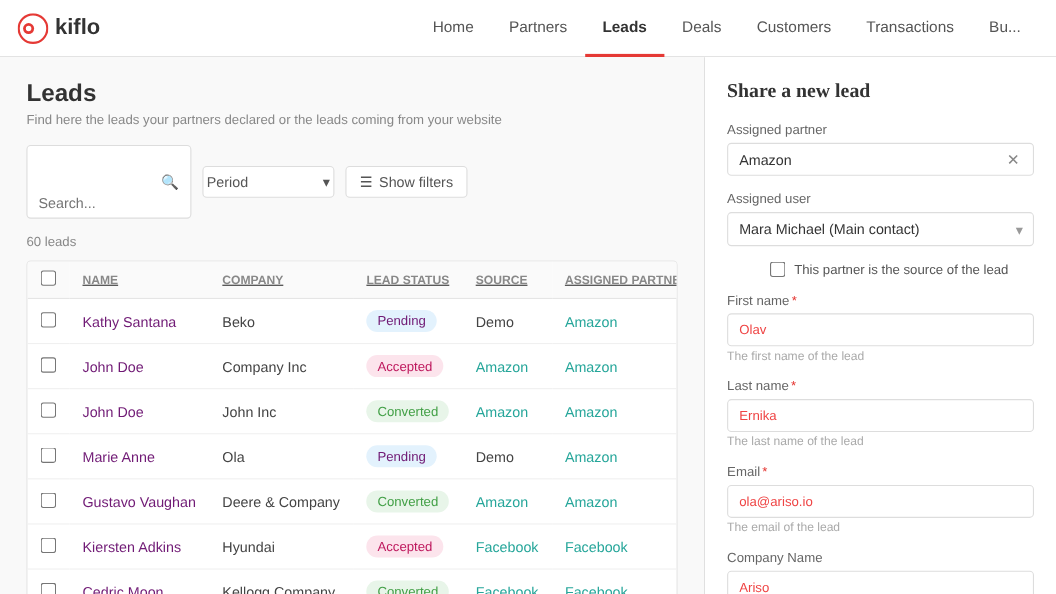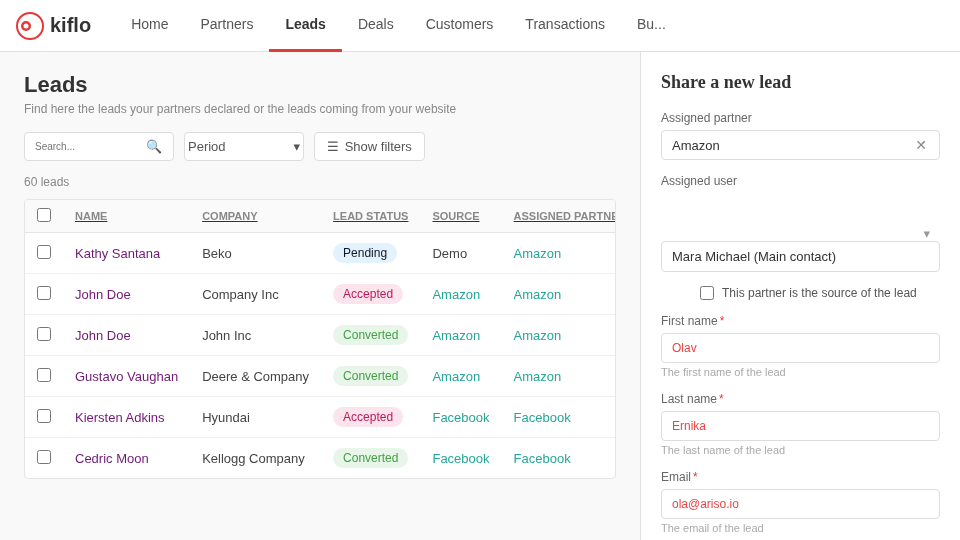--- a/index.html
+++ b/index.html
@@ -1,70 +1,70 @@
 <!DOCTYPE html>
 <html><head>
   <meta charset="utf-8">
   <style>
     * { box-sizing: border-box; margin: 0; padding: 0; }
     body { font-family: 'Segoe UI', Arial, sans-serif; font-size: 13px; color: #333; background: #f5f5f5; display: flex; flex-direction: column; height: 540px; overflow: hidden; }
 
     
-    .nav { background: #fff; border-bottom: 1px solid #e0e0e0; display: flex; align-items: center; height: 52px; padding: 12px 16px; flex-shrink: 0; }
+    .nav { background: #fff; border-bottom: 1px solid #e0e0e0; display: flex; align-items: center; height: 52px; padding: 12px 16px; flex-shrink: 0; justify-content: space-between; }
     .logo { display: flex; align-items: center; margin-right: 24px; }
     .logo-icon { width: 28px; height: 28px; margin-right: 6px; }
     .logo-text { font-size: 20px; font-weight: 600; color: #333; }
     .nav-items { display: flex; align-items: center; gap: 0; }
     .nav-item { padding: 0 16px; height: 52px; display: flex; align-items: center; font-size: 14px; color: #555; cursor: pointer; border-bottom: 3px solid transparent; text-decoration: none; }
     .nav-item.active { color: #333; font-weight: 600; border-bottom: 3px solid #e53935; }
 
     
     .main-layout { display: flex; flex: 1; overflow: hidden; }
 
     
     .left-panel { flex: 1; overflow-y: auto; padding: 20px 24px; background: #f9f9f9; }
     .page-title { font-size: 22px; font-weight: 600; color: #333; margin-bottom: 4px; }
     .page-subtitle { font-size: 12px; color: #888; margin-bottom: 16px; }
 
     .toolbar { display: flex; align-items: center; gap: 10px; margin-bottom: 14px; }
     .search-box { display: flex; align-items: center; background: #fff; border: 1px solid #ddd; border-radius: 4px; padding: 6px 10px; width: 150px; }
-    .search-box input { border: none; outline: none; font-size: 10px; width: 100%; background: transparent; color: #4c1d95; }
+    .search-box input { border: none; outline: none; font-size: 13px; width: 100%; background: transparent; color: #4c1d95; margin-top: 38px; }
     .search-icon { color: #aaa; font-size: 13px; margin-left: 4px; }
     .period-select { background: #fff; border: 1px solid #ddd; border-radius: 4px; padding: 6px 3px; font-size: 13px; color: #555; cursor: pointer; display: flex; align-items: center; gap: 6px; width: 120px; justify-content: space-between; }
     .filter-btn { background: #fff; border: 1px solid #ddd; border-radius: 4px; padding: 6px 12px; font-size: 13px; color: #555; cursor: pointer; display: flex; align-items: center; gap: 6px; }
 
     .leads-count { font-size: 12px; color: #888; margin-bottom: 10px; }
 
     
     .table-wrap { background: #fff; border-radius: 4px; border: 1px solid #e5e5e5; overflow: hidden; }
     table { width: 100%; border-collapse: collapse; }
     thead tr { background: #fafafa; border-bottom: 1px solid #e5e5e5; text-decoration: underline; }
     thead th { padding: 8px 12px; text-align: left; font-size: 11px; font-weight: 600; color: #888; text-transform: uppercase; white-space: nowrap; }
     tbody tr { border-bottom: 1px solid #f0f0f0; }
     tbody tr:last-child { border-bottom: none; }
     tbody td { padding: 10px 12px; font-size: 13px; color: #444; white-space: nowrap; }
     .lead-name { color: #701a75; cursor: pointer; text-align: center; }
     .check-col { width: 28px; }
     .badge { display: inline-block; padding: 3px 10px; border-radius: 12px; font-size: 12px; font-weight: 500; }
-    .badge-pending { background: #e3f2fd; color: #0f172a; }
+    .badge-pending { background: #e3f2fd; color: #701a75; }
     .badge-accepted { background: #fce4ec; color: #be185d; }
     .badge-converted { background: #e8f5e9; color: #43a047; }
     .partner-link { color: #26a69a; cursor: pointer; }
     .cb { width: 14px; height: 14px; cursor: pointer; }
 
     
     .right-panel { width: 320px; background: #fff; border-left: 1px solid #e0e0e0; overflow-y: auto; padding: 20px 20px 20px 20px; flex-shrink: 0; }
     .panel-title { font-size: 18px; font-weight: 600; color: #333; margin-bottom: 18px; font-family: Liberation Serif, serif; }
     .form-group { margin-bottom: 14px; }
     .form-label { font-size: 12px; color: #666; margin-bottom: 5px; display: block; }
     .form-label .required { color: #e53935; margin-left: 2px; }
     .form-input { width: 100%; border: 1px solid #ddd; border-radius: 4px; padding: 7px 10px; font-size: 12px; color: #ef4444; outline: none; background: #fff; }
     .form-hint { font-size: 11px; color: #aaa; margin-top: 3px; }
     .select-wrap { position: relative; }
-    .select-wrap select { width: 100%; border: 1px solid #ddd; border-radius: 4px; padding: 7px 10px; font-size: 13px; color: #333; outline: none; background: #fff; appearance: none; cursor: pointer; margin-top: 48px; }
+    .select-wrap select { width: 100%; border: 1px solid #ddd; border-radius: 4px; padding: 7px 10px; font-size: 13px; color: #333; outline: none; background: #fff; appearance: none; cursor: pointer; }
     .select-wrap::after { content: '▾'; position: absolute; right: 10px; top: 50%; transform: translateY(-50%); color: #999; pointer-events: none; }
 
     .partner-field { display: flex; align-items: center; border: 1px solid #ddd; border-radius: 4px; padding: 6px 10px; background: #fff; }
     .partner-field span { flex: 1; font-size: 13px; color: #333; }
     .partner-clear { background: none; border: none; cursor: pointer; color: #888; font-size: 14px; padding: 0 2px; }
 
     .checkbox-row { display: flex; align-items: center; gap: 8px; margin-bottom: 14px; padding-left: 39px; }
     .checkbox-row input[type=checkbox] { width: 14px; height: 14px; cursor: pointer; }
     .checkbox-row label { font-size: 12px; color: #555; cursor: pointer; }
   </style>
@@ -185,20 +185,39 @@
       <td>
         <span class="partner-link">Amazon</span>
       </td>
 
     </tr>
             <tr>
       <td class="check-col">
         <input type="checkbox" class="cb" style="">
       </td>
       <td>
+        <span class="lead-name">Marie Anne</span>
+      </td>
+      <td>Ola</td>
+      <td>
+        <span class="badge badge-pending">Pending</span>
+      </td>
+      <td>
+        <span class="">Demo</span>
+      </td>
+      <td>
+        <span class="partner-link">Amazon</span>
+      </td>
+
+    </tr>
+            <tr>
+      <td class="check-col">
+        <input type="checkbox" class="cb" style="">
+      </td>
+      <td>
         <span class="lead-name">Gustavo Vaughan</span>
       </td>
       <td>Deere &amp; Company</td>
       <td>
         <span class="badge badge-converted">Converted</span>
       </td>
       <td>
         <span class="partner-link">Amazon</span>
       </td>
       <td>

